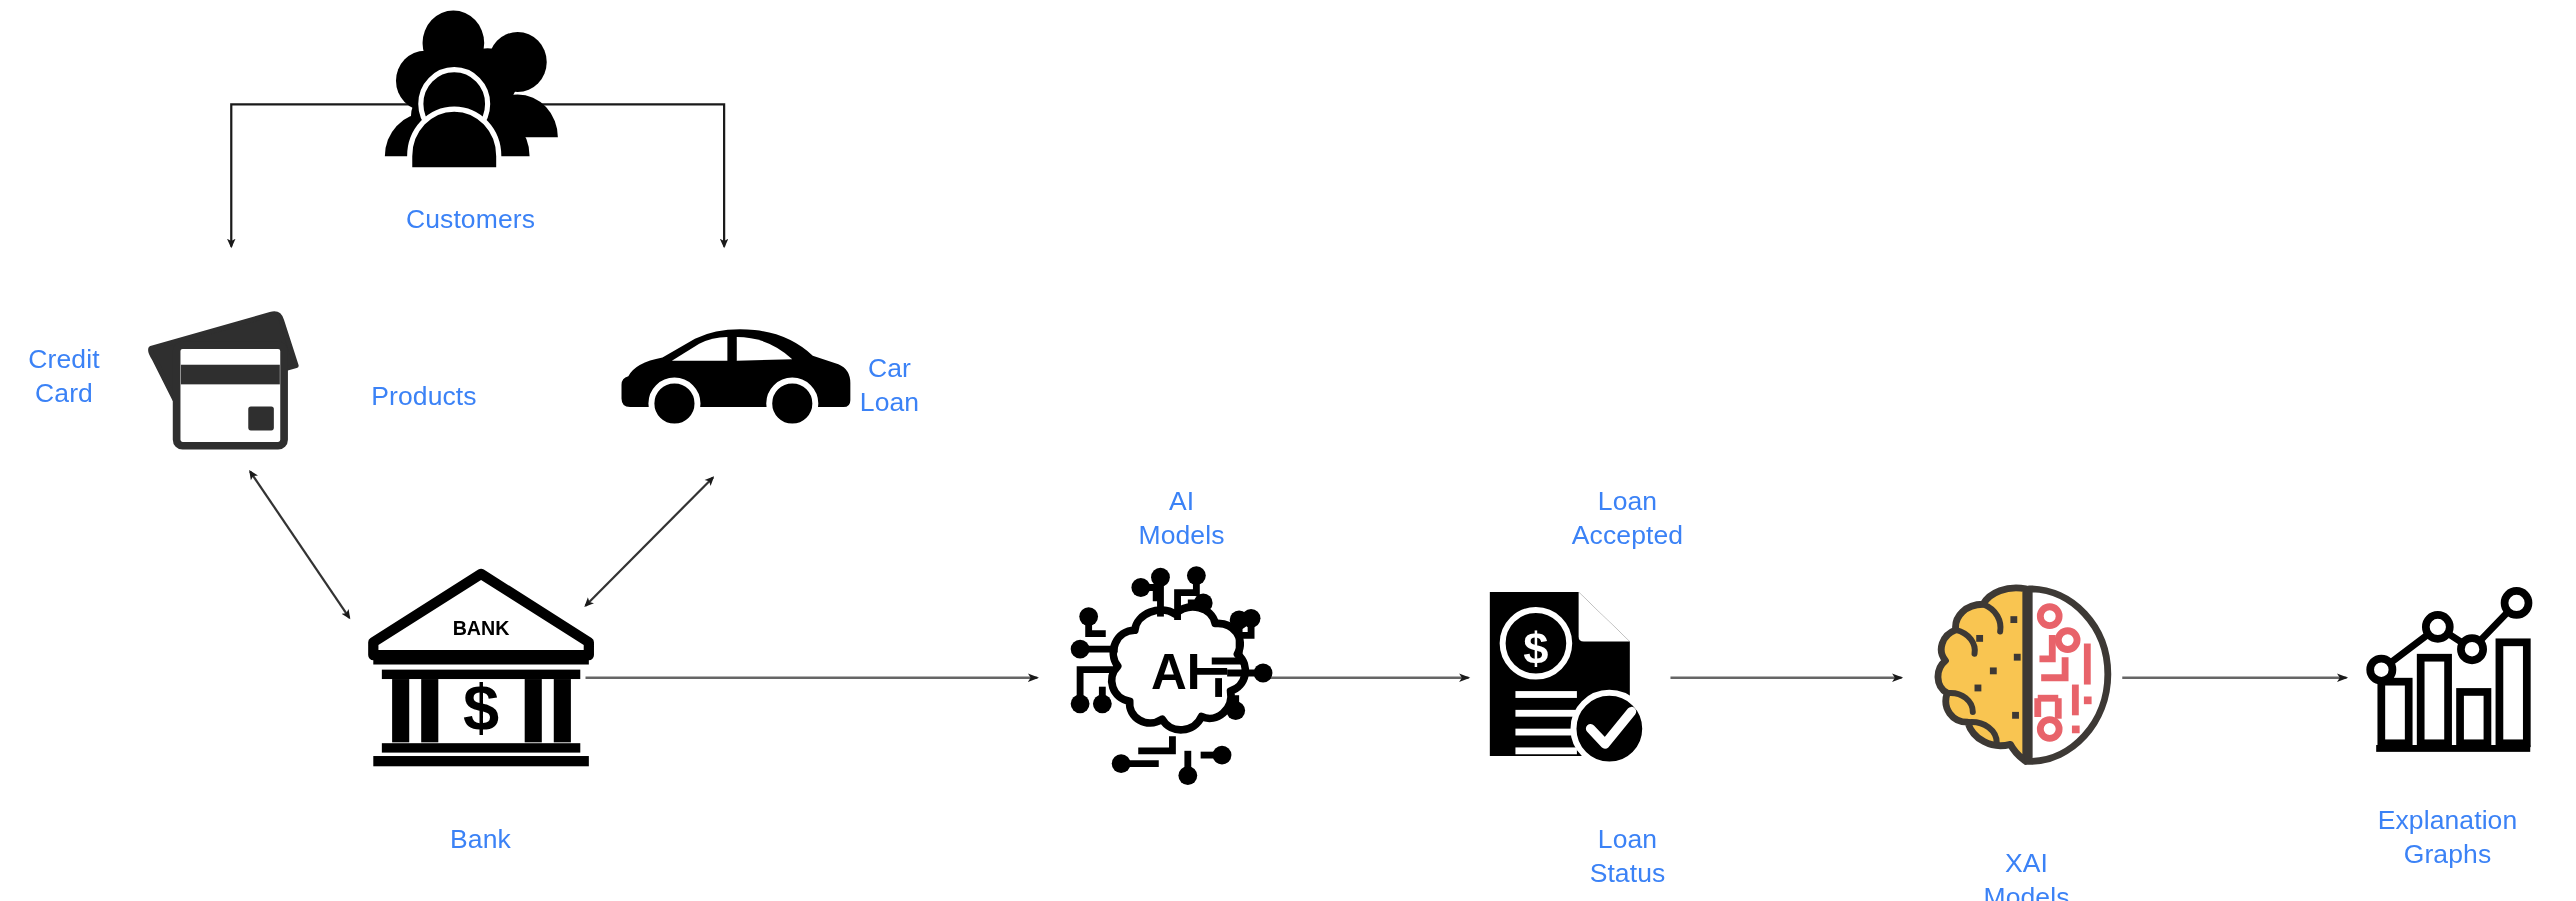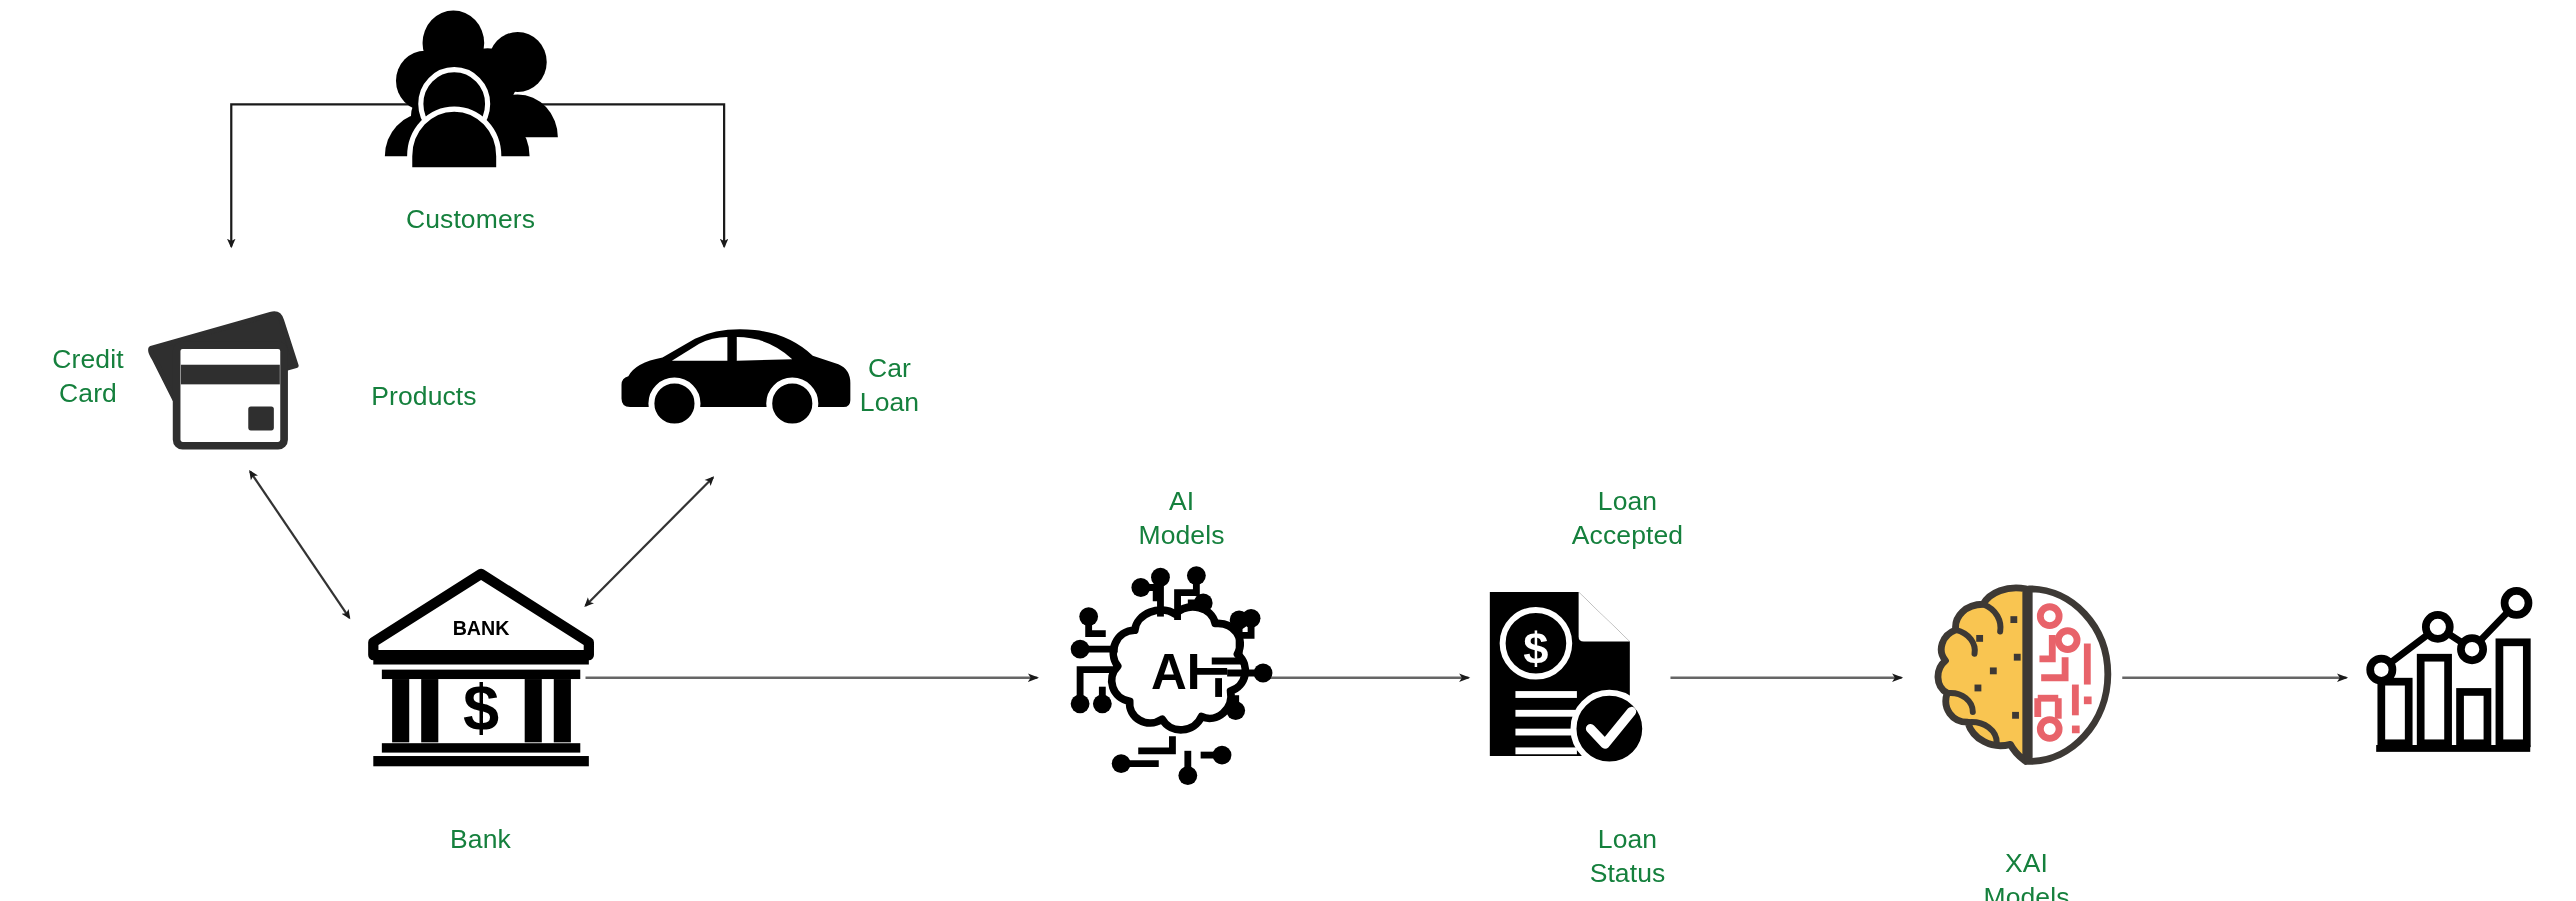--- a/index.html
+++ b/index.html
@@ -10,21 +10,21 @@
   #canvas {
     position: relative;
     width: 2576px;
     height: 901px;
     background: #ffffff;
     overflow: hidden;
     font-family: "Liberation Sans", sans-serif;
   }
   .label {
     position: absolute;
-    color: #15803d;
+    color: #3b82f6;
     font-size: 26.5px;
     line-height: 34px;
     text-align: center;
     white-space: pre-line;
     font-family: "Liberation Sans", sans-serif;
     letter-spacing: 0.1px;
   }
   svg { display: block; overflow: visible; }
   .edge-layer {
     position: absolute;
@@ -114,21 +114,21 @@
   <div class="icon-wrap" style="left:144px; top:311px; width:171px; height:145px;">
     <svg width="171" height="145" viewBox="0 0 200 170">
 
       <path d="M8 44 L148 4 Q158 1 161 11 L178 64 L36 104 L12 56 Q6 47 8 44 Z" fill="#2f2f2f" stroke="#2f2f2f" stroke-width="6" stroke-linejoin="round"></path>
 
       <rect x="38" y="40" width="126" height="118" rx="7" fill="#ffffff" stroke="#2f2f2f" stroke-width="9"></rect>
       <rect x="43" y="63" width="116" height="23" fill="#2f2f2f"></rect>
       <rect x="122" y="112" width="30" height="28" rx="3" fill="#2f2f2f"></rect>
     </svg>
   </div>
-  <div class="label" style="left:0px; top:342px; width:128px;margin-left:24px;">Credit
+  <div class="label" style="left:0px; top:342px; width:128px;">Credit
 Card</div>
 
   <div class="label" style="left:330px; top:379px; width:188px;">Products</div>
 
   <div class="icon-wrap" style="left:618px; top:325px; width:235px; height:111px;">
     <svg width="235" height="111" viewBox="0 0 275 130">
       <g fill="#000000">
         <path d="M12 60 Q20 44 52 38 L90 16 Q120 2 160 6 Q200 10 228 36
                  L258 46 Q272 52 272 68 L272 88 Q272 96 264 96 L14 96
                  Q4 96 4 86 L4 70 Q4 62 12 60 Z"></path>
@@ -323,15 +323,17 @@
       <rect x="172" y="88" width="32" height="118" fill="#ffffff" stroke="#000000" stroke-width="9"></rect>
 
       <rect x="28" y="208" width="180" height="8" fill="#000000"></rect>
 
       <circle cx="34" cy="120" r="13" fill="#ffffff" stroke="#000000" stroke-width="9"></circle>
       <circle cx="100" cy="70" r="14" fill="#ffffff" stroke="#000000" stroke-width="9"></circle>
       <circle cx="140" cy="96" r="13" fill="#ffffff" stroke="#000000" stroke-width="9"></circle>
       <circle cx="192" cy="42" r="14" fill="#ffffff" stroke="#000000" stroke-width="9"></circle>
     </svg>
   </div>
+  <div class="label" style="left:2319px; top:803px; width:257px;">Explanation
+Graphs</div>
 
 </div>
 
 
 </body></html>

